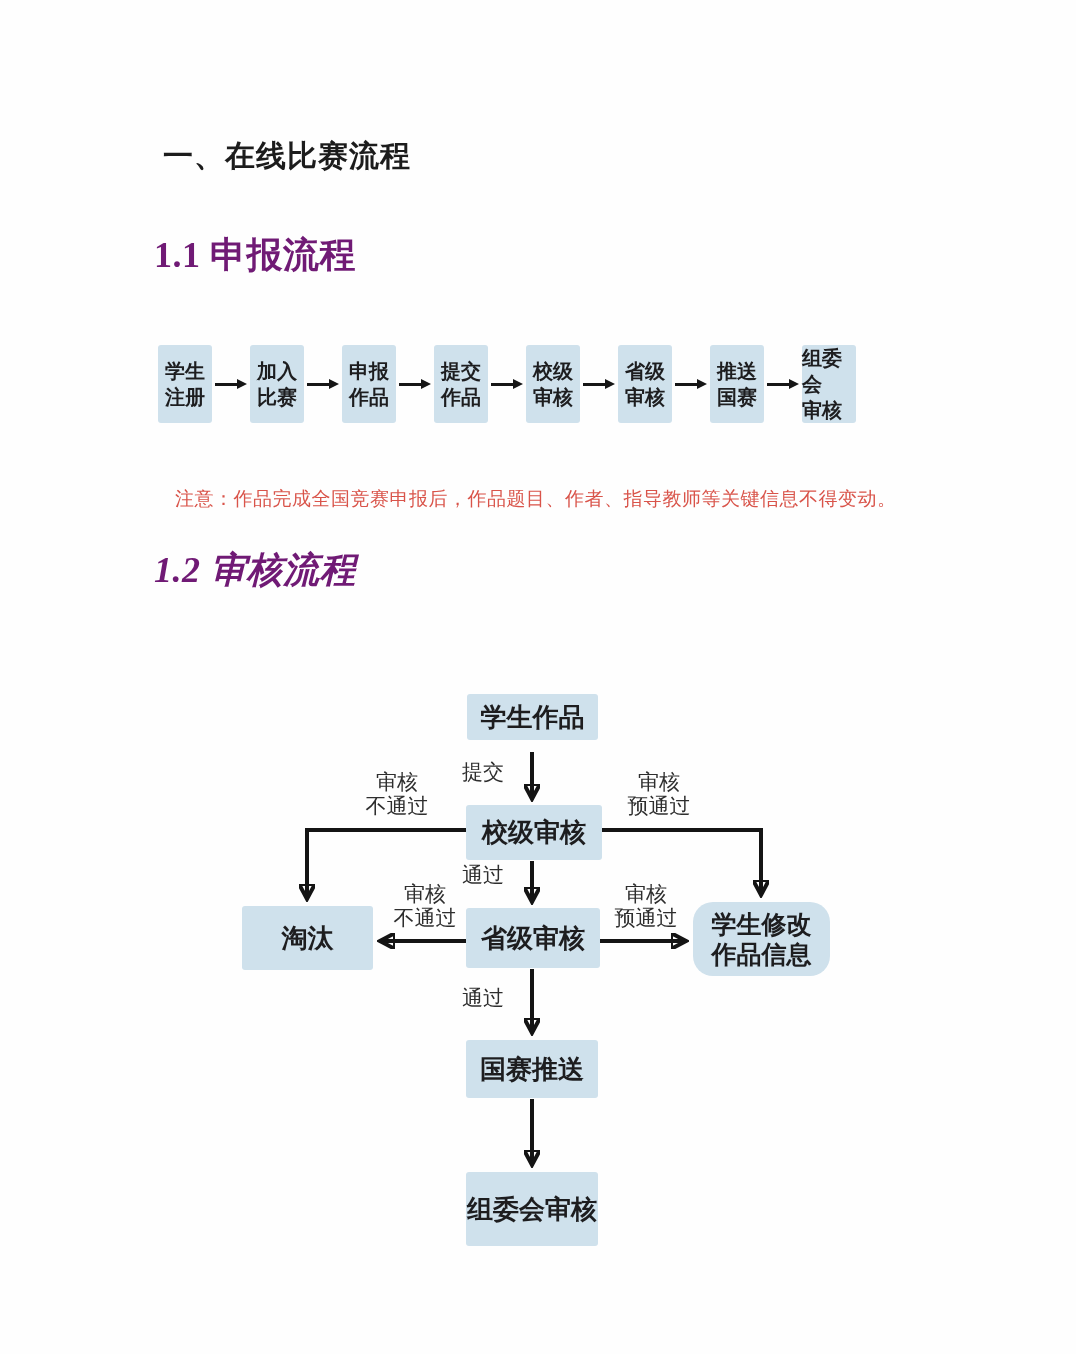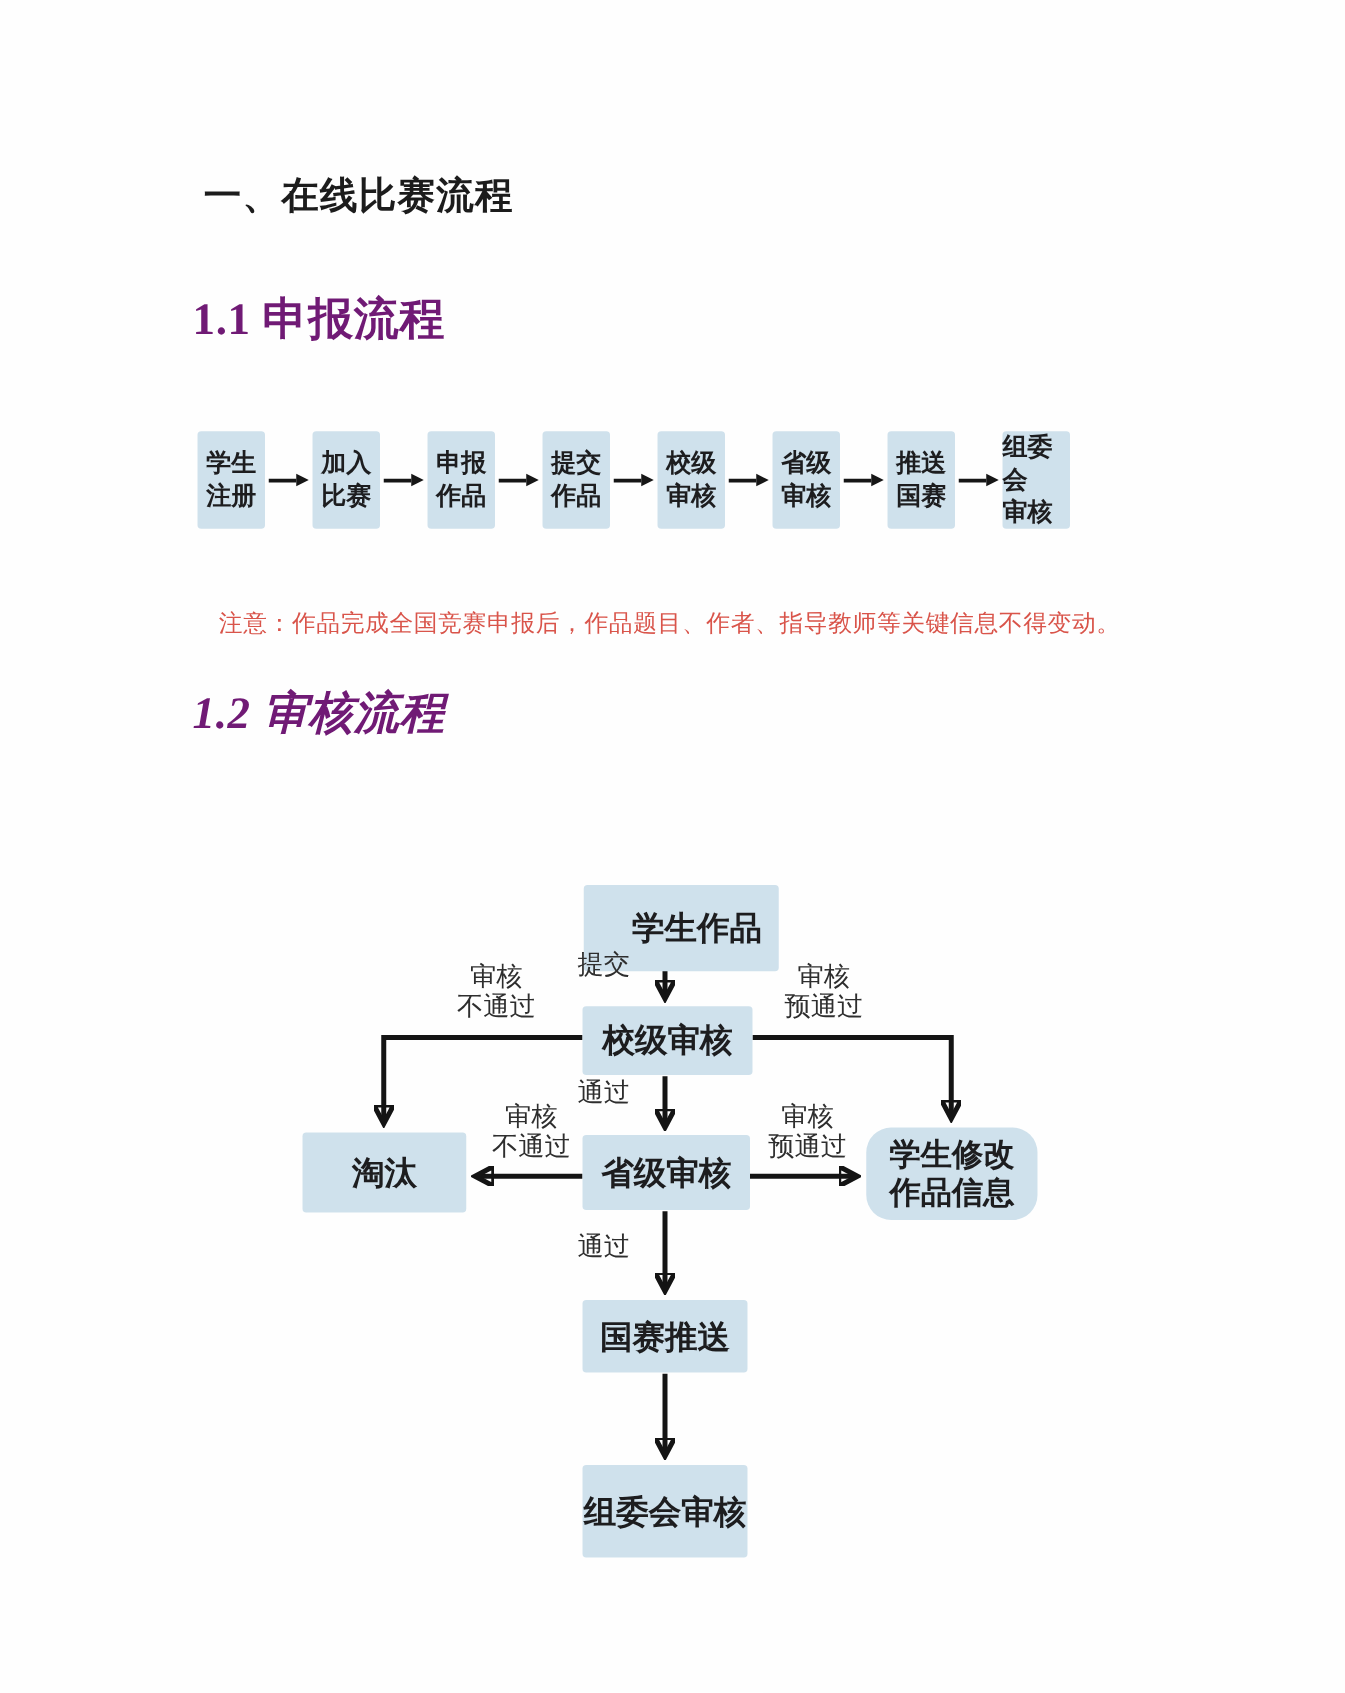--- a/index.html
+++ b/index.html
@@ -127,21 +127,21 @@
       <path d="M532 92 V 138" marker-end="url(#ah)"></path>
       <path d="M466 170 H 307 V 238" marker-end="url(#ah)"></path>
       <path d="M602 170 H 761 V 234" marker-end="url(#ah)"></path>
       <path d="M532 201 V 241" marker-end="url(#ah)"></path>
       <path d="M466 281 H 381" marker-end="url(#ah)"></path>
       <path d="M600 281 H 685" marker-end="url(#ah)"></path>
       <path d="M532 309 V 372" marker-end="url(#ah)"></path>
       <path d="M532 439 V 504" marker-end="url(#ah)"></path>
     </svg>
 
-    <div class="vbox" style="left:467px;top:48px;width:131px;height:69px;padding-left:25px;">学生作品</div>
+    <div class="vbox" style="left:467px;top:34px;width:131px;height:46px;">学生作品</div>
     <div class="vbox" style="left:466px;top:145px;width:136px;height:55px;">校级审核</div>
     <div class="vbox" style="left:466px;top:248px;width:134px;height:60px;">省级审核</div>
     <div class="vbox" style="left:242px;top:246px;width:131px;height:64px;">淘汰</div>
     <div class="vbox small-text pre" style="left:693px;top:242px;width:137px;height:74px;border-radius:20px;">学生修改
 作品信息</div>
     <div class="vbox" style="left:466px;top:380px;width:132px;height:58px;">国赛推送</div>
     <div class="vbox" style="left:466px;top:512px;width:132px;height:74px;">组委会审核</div>
 
     <div class="elabel" style="left:462px;top:100px;">提交</div>
     <div class="elabel pre" style="left:352px;top:110px;width:90px;">审核

